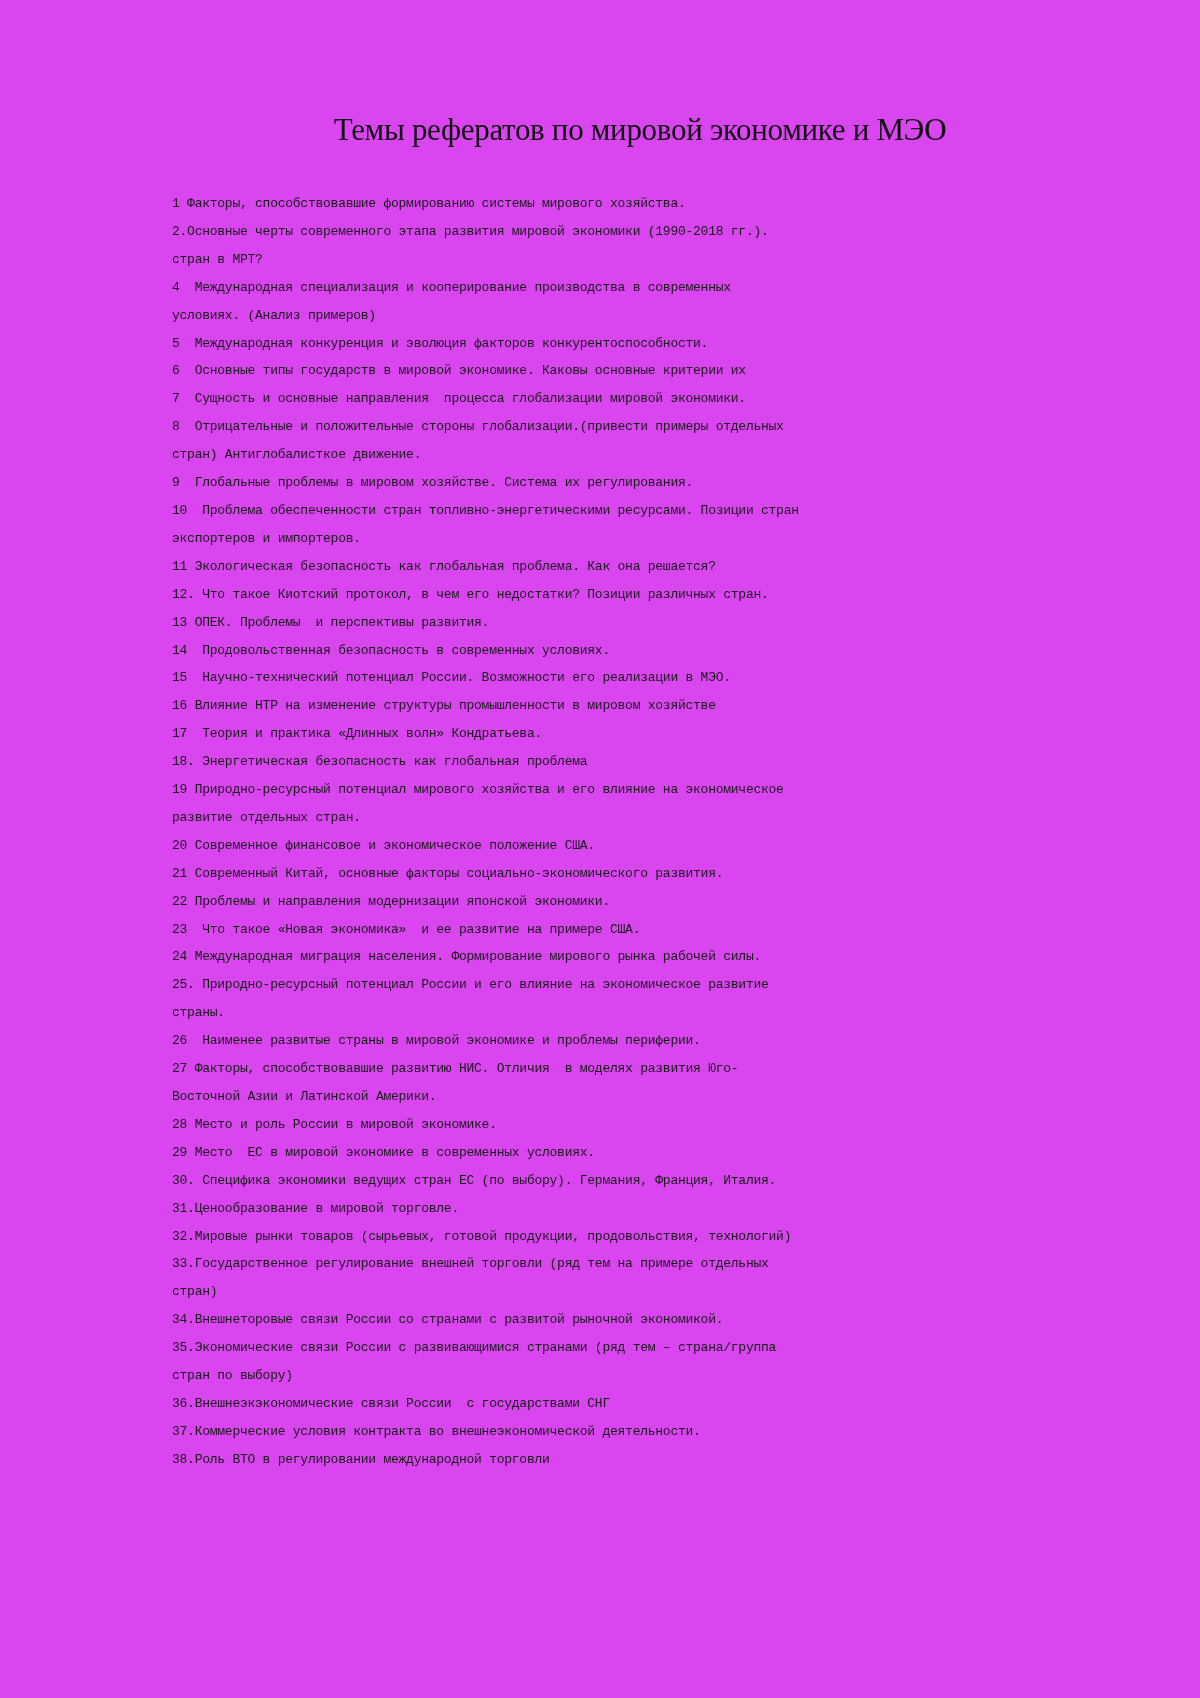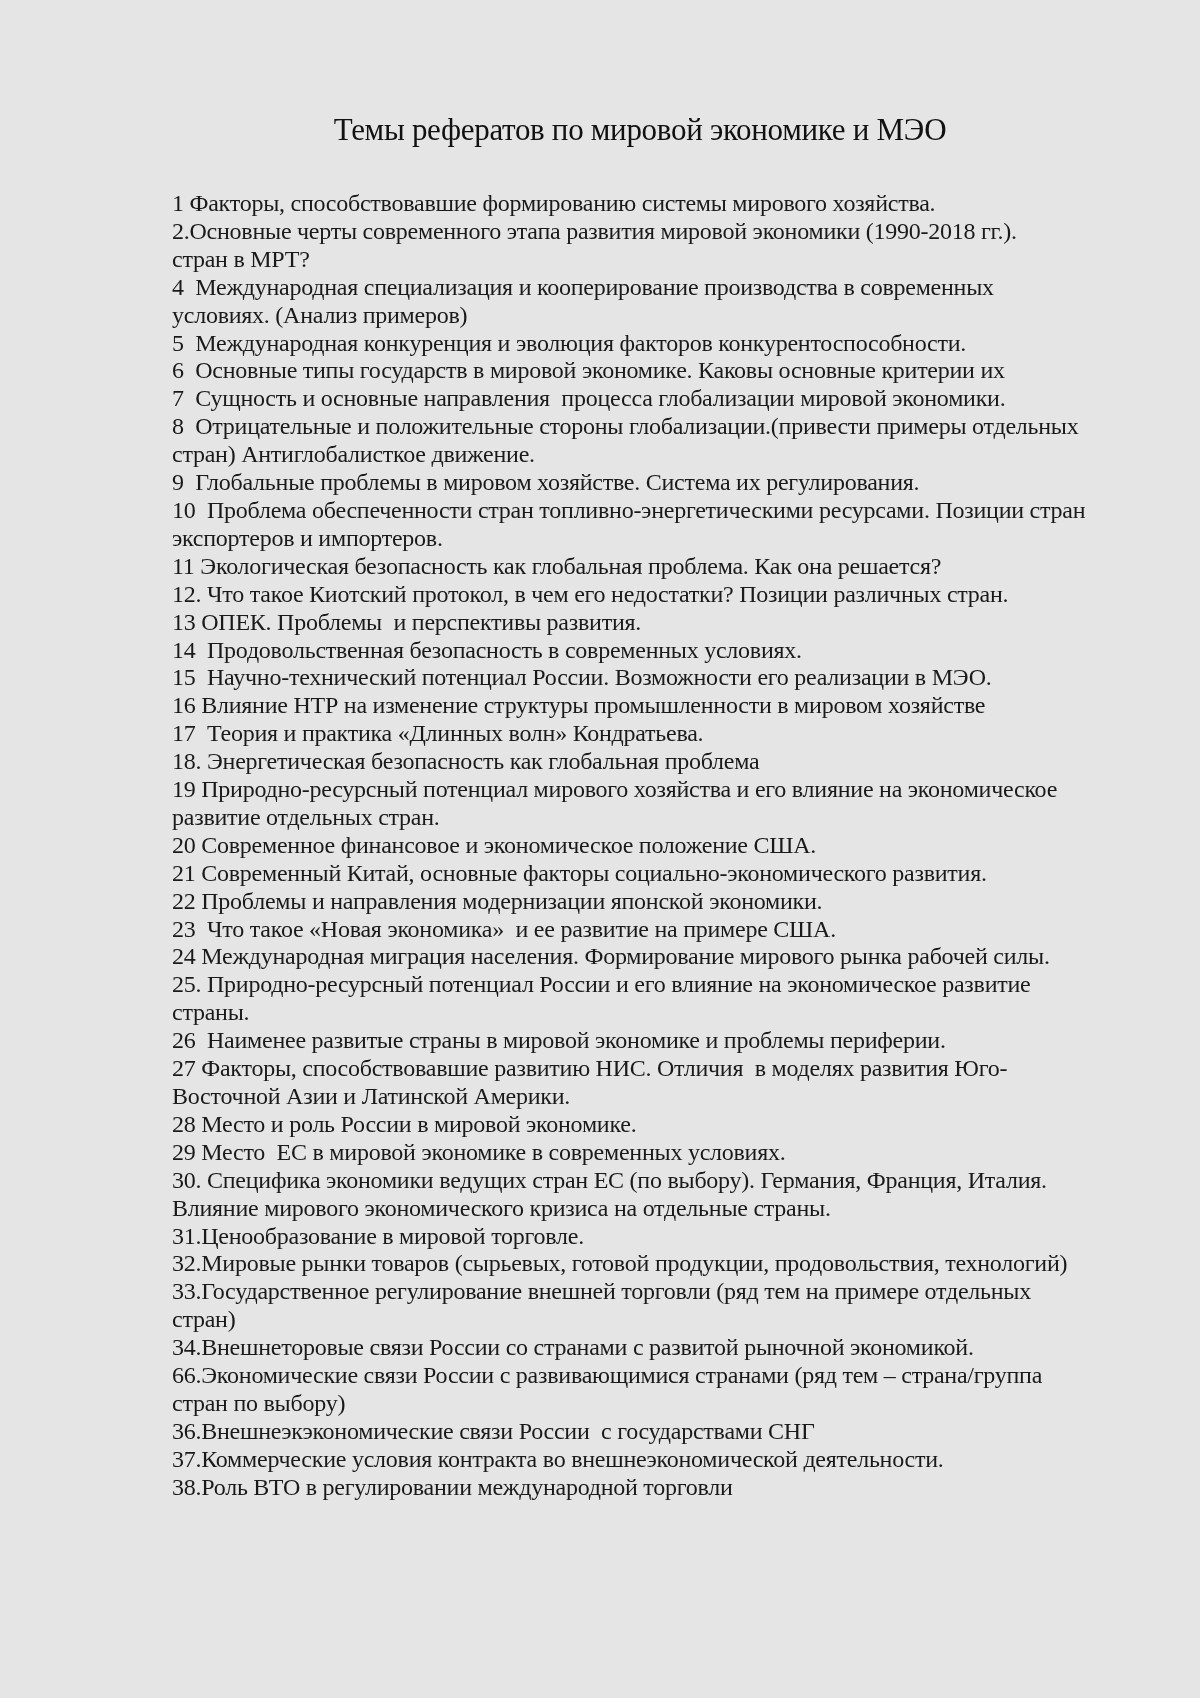--- a/index.html
+++ b/index.html
@@ -1,27 +1,27 @@
 <!DOCTYPE html>
 <html><head>
   <meta charset="utf-8">
   <style>
     html, body { margin: 0; padding: 0; background: #ffffff; }
     body { width: 1200px; height: 1698px; position: relative; overflow: hidden; }
-    .page { position: absolute; left: 0; top: 0; width: 1200px; height: 1698px; background: #e5e5e5; }
+    .page { position: absolute; left: 0; top: 0; width: 1200px; height: 1698px; background: #d946ef; }
     .title {
       position: absolute; left: 0; width: 1200px; top: 112px;
       padding-left: 0; text-align: center;
       font-family: "Liberation Serif", serif; font-size: 31px; color: #111;
       letter-spacing: -0.3px;
     }
     .title span { display: inline-block; margin-left: 80px; }
     .list {
       position: absolute; left: 172px; top: 190px; width: 960px;
-      font-family: Liberation Serif, serif; font-size: 24px; line-height: 27.9px;
+      font-family: Liberation Mono, monospace; font-size: 13px; line-height: 27.9px;
       color: #1a1a1a; letter-spacing: -0.25px;
     }
     .item { margin: 0; white-space: pre-wrap; }
     .line { display: block; white-space: pre; }
   </style>
 </head>
 <body>
 
 <div class="page">
   <div class="title"><span>Темы рефератов по мировой экономике и МЭО</span></div>
@@ -48,23 +48,23 @@
       <div class="item"><span class="line">20 Современное финансовое и экономическое положение США.</span></div>
       <div class="item"><span class="line">21 Современный Китай, основные факторы социально-экономического развития.</span></div>
       <div class="item"><span class="line">22 Проблемы и направления модернизации японской экономики.</span></div>
       <div class="item"><span class="line">23  Что такое «Новая экономика»  и ее развитие на примере США.</span></div>
       <div class="item"><span class="line">24 Международная миграция населения. Формирование мирового рынка рабочей силы.</span></div>
       <div class="item"><span class="line">25. Природно-ресурсный потенциал России и его влияние на экономическое развитие</span><span class="line">страны.</span></div>
       <div class="item"><span class="line">26  Наименее развитые страны в мировой экономике и проблемы периферии.</span></div>
       <div class="item"><span class="line">27 Факторы, способствовавшие развитию НИС. Отличия  в моделях развития Юго-</span><span class="line">Восточной Азии и Латинской Америки.</span></div>
       <div class="item"><span class="line">28 Место и роль России в мировой экономике.</span></div>
       <div class="item"><span class="line">29 Место  ЕС в мировой экономике в современных условиях.</span></div>
-      <div class="item"><span class="line">30. Специфика экономики ведущих стран ЕС (по выбору). Германия, Франция, Италия.</span><span class="line">Влияние мирового экономического кризиса на отдельные страны.</span></div>
+      <div class="item"><span class="line">30. Специфика экономики ведущих стран ЕС (по выбору). Германия, Франция, Италия.</span></div>
       <div class="item"><span class="line">31.Ценообразование в мировой торговле.</span></div>
       <div class="item"><span class="line">32.Мировые рынки товаров (сырьевых, готовой продукции, продовольствия, технологий)</span></div>
       <div class="item"><span class="line">33.Государственное регулирование внешней торговли (ряд тем на примере отдельных</span><span class="line">стран)</span></div>
       <div class="item"><span class="line">34.Внешнеторовые связи России со странами с развитой рыночной экономикой.</span></div>
-      <div class="item"><span class="line">66.Экономические связи России с развивающимися странами (ряд тем – страна/группа</span><span class="line">стран по выбору)</span></div>
+      <div class="item"><span class="line">35.Экономические связи России с развивающимися странами (ряд тем – страна/группа</span><span class="line">стран по выбору)</span></div>
       <div class="item"><span class="line">36.Внешнеэкэкономические связи России  с государствами СНГ</span></div>
       <div class="item"><span class="line">37.Коммерческие условия контракта во внешнеэкономической деятельности.</span></div>
       <div class="item"><span class="line">38.Роль ВТО в регулировании международной торговли</span></div>
     </div>
 </div>
 
 </body></html>

